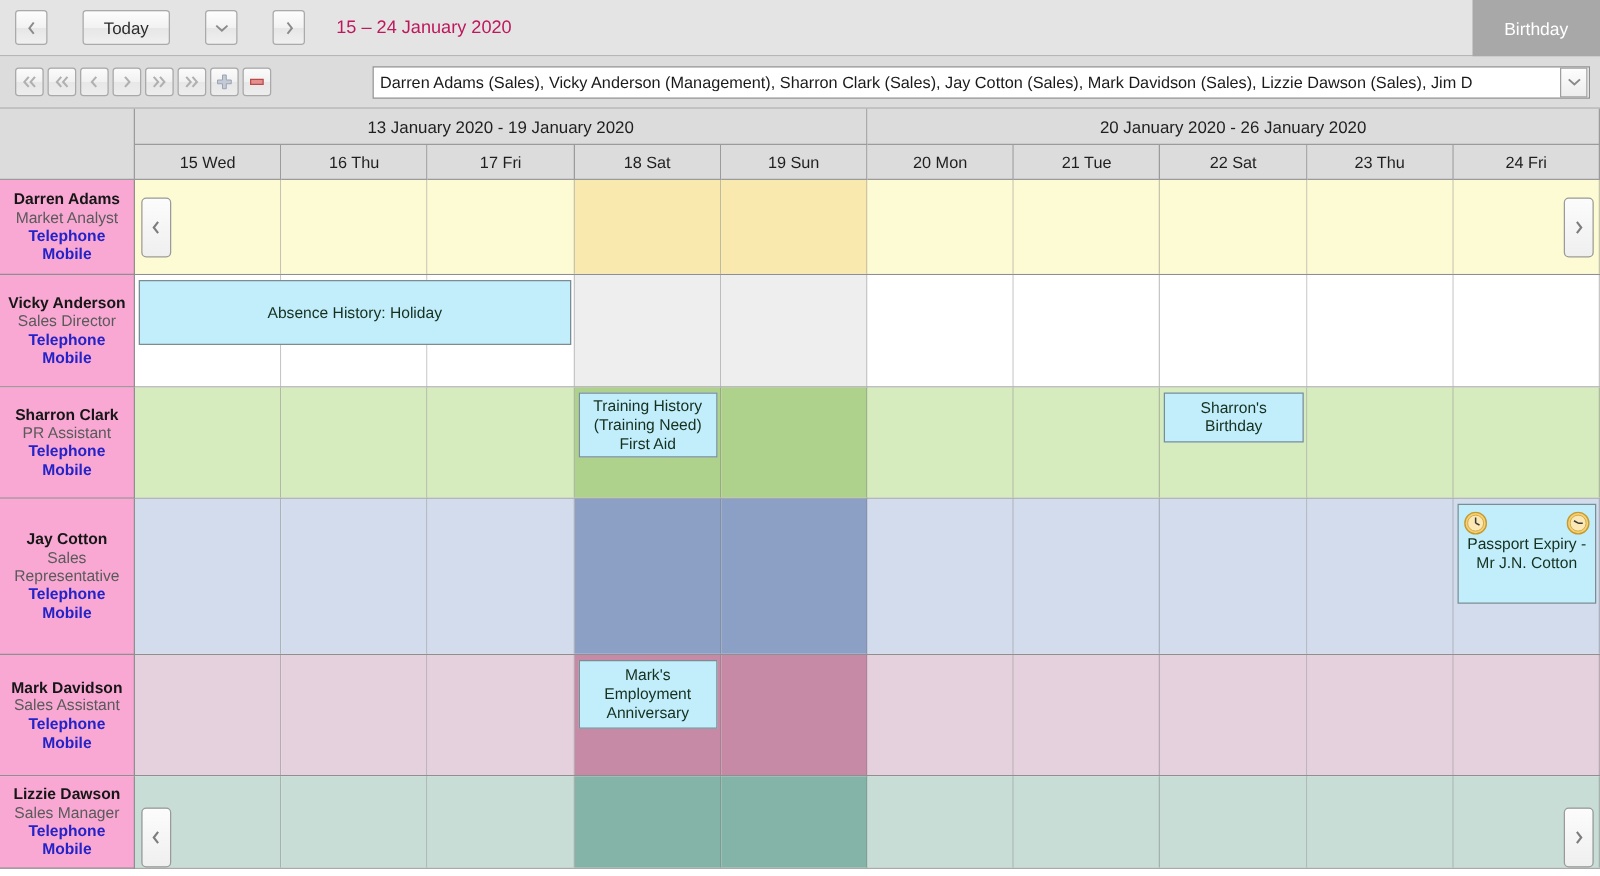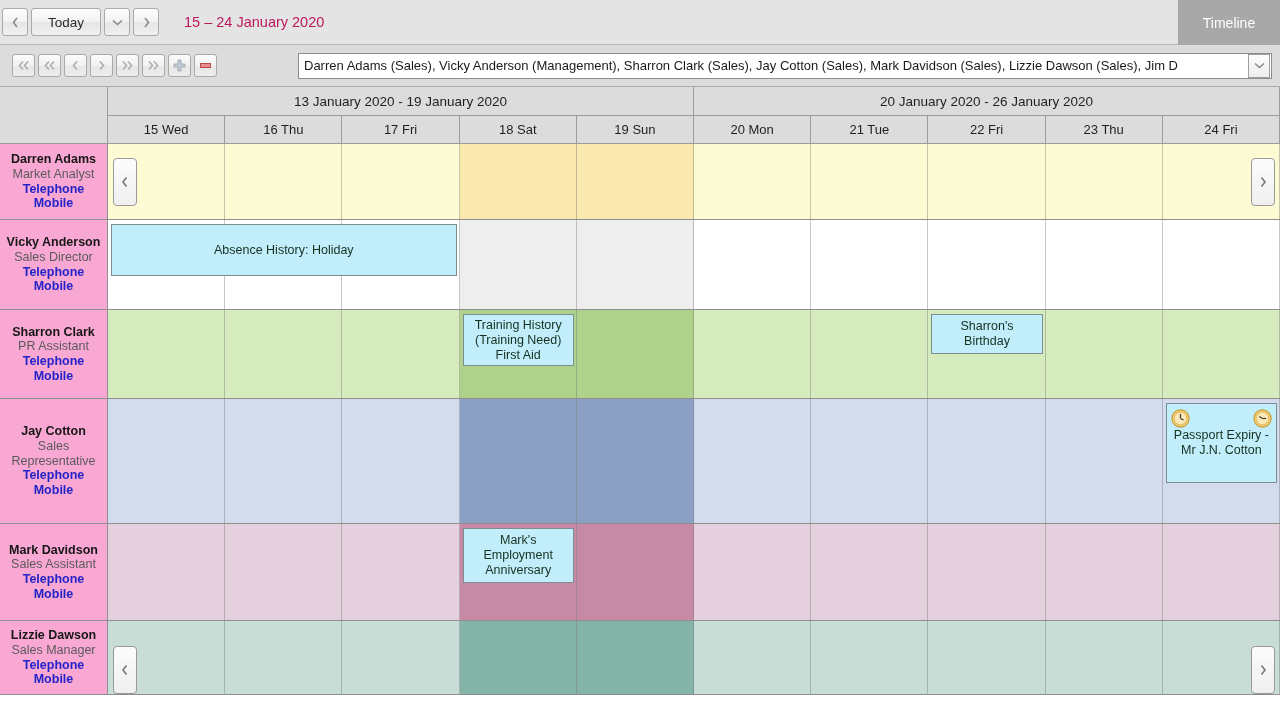--- a/index.html
+++ b/index.html
@@ -15,21 +15,21 @@
   
   .toolbar-top {
     height: 45px;
     background: #e4e4e4;
     border-bottom: 1px solid #b6b6b6;
     display: flex;
     align-items: center;
     box-sizing: border-box;
     position: relative;
   }
-  .btn-group { display: flex; align-items: flex-start; margin-left: 2px; }
+  .btn-group { display: flex; align-items: flex-start; margin-left: 12px; gap: 25px; }
   .tbtn {
     height: 28px;
     min-width: 26px;
     background: linear-gradient(to bottom, #fdfdfd 0%, #f2f2f2 50%, #e6e6e6 51%, #f0f0f0 100%);
     border: 1px solid #aaaaaa;
     border-radius: 3px;
     margin-right: 3px;
     display: flex; align-items: center; justify-content: center;
     font-size: 13px;
     color: #4a4a4a;
@@ -243,21 +243,21 @@
           </svg>
       </div>
       <div class="tbtn">
         <svg width="7" height="11" viewBox="0 0 7 11">
             <polyline points="2,1 5.5,5.5 2,10" fill="none" stroke="#8a8a8a" stroke-width="1.6"></polyline>
           </svg>
       </div>
     </div>
     <div class="range-title">15 – 24 January 2020</div>
     <div class="tb-spacer"></div>
-    <div class="tab-timeline">Timeline</div>
+    <div class="tab-timeline">Birthday</div>
   </div>
 
   <div class="toolbar-sub">
     <div class="navbtn first">
       <svg width="13" height="11" viewBox="0 0 13 11">
         <polyline points="6,1.5 2.5,5.5 6,9.5" fill="none" stroke="#b0b0b0" stroke-width="1.7"></polyline>
         <polyline points="11,1.5 7.5,5.5 11,9.5" fill="none" stroke="#b0b0b0" stroke-width="1.7"></polyline>
       </svg>
     </div>
     <div class="navbtn">
@@ -318,21 +318,21 @@
             <div class="week-title">20 January 2020 - 26 January 2020</div>
           </div>
         <div class="days-band" id="days-band">
             <div class="day-cell">15 Wed</div>
             <div class="day-cell">16 Thu</div>
             <div class="day-cell">17 Fri</div>
             <div class="day-cell">18 Sat</div>
             <div class="day-cell">19 Sun</div>
             <div class="day-cell">20 Mon</div>
             <div class="day-cell">21 Tue</div>
-            <div class="day-cell">22 Fri</div>
+            <div class="day-cell">22 Sat</div>
             <div class="day-cell">23 Thu</div>
             <div class="day-cell">24 Fri</div>
           </div>
       </div>
     </div>
     <div class="body-rows" id="body-rows">
         <div class="emp-row" style="height: 76px;">
           <div class="emp-label">
             <div class="emp-name">Darren Adams</div>
             <div class="emp-title">Market Analyst</div>

